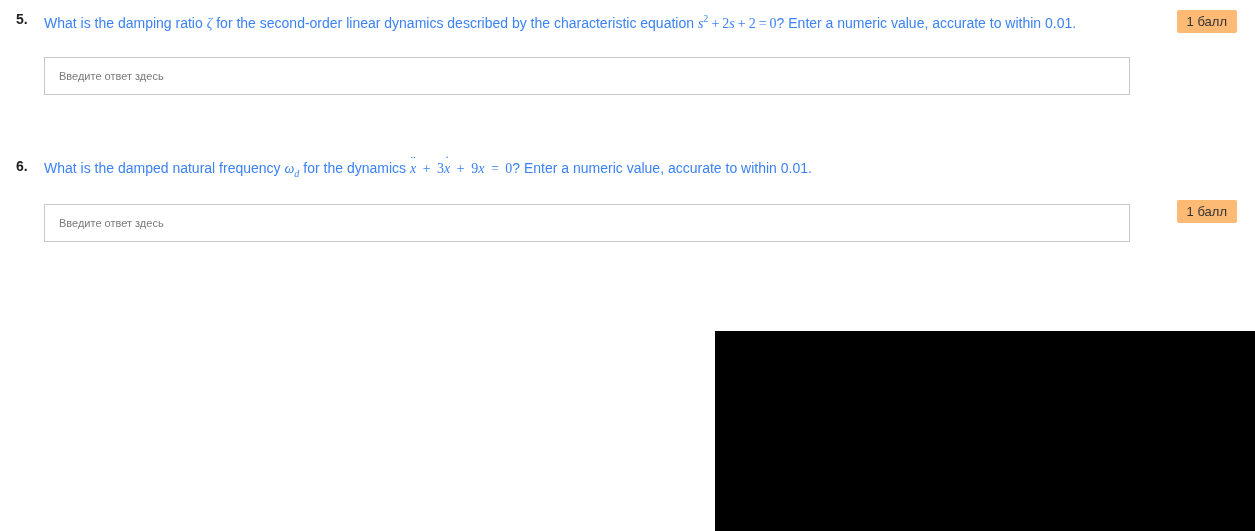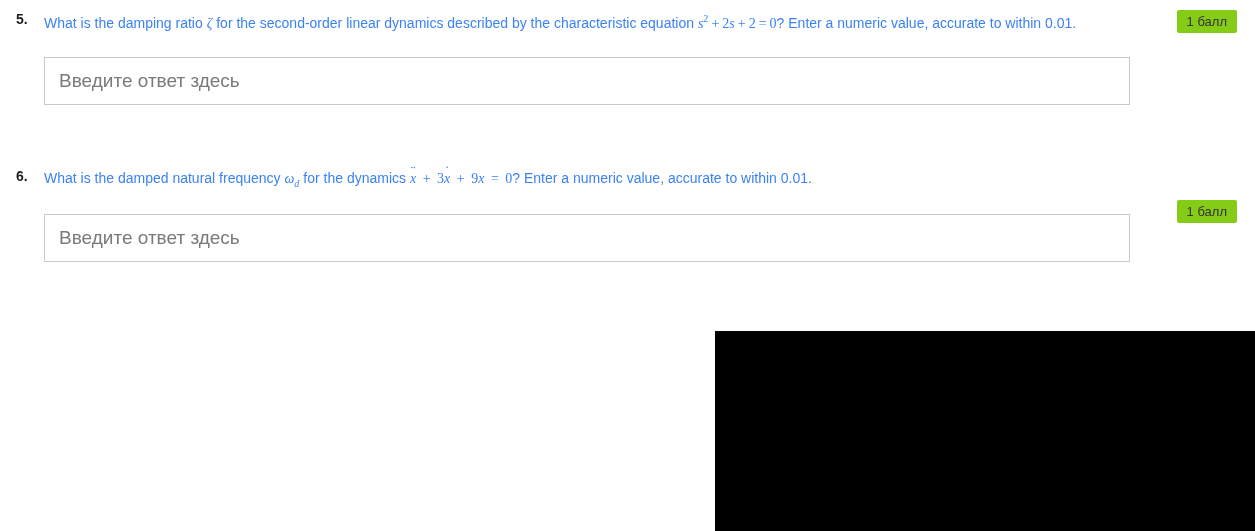--- a/index.html
+++ b/index.html
@@ -46,32 +46,32 @@
   .qtext sub {
     font-size: 0.72em;
     vertical-align: sub;
     font-style: italic;
   }
   .answer-input {
     width: 1086px;
     margin-top: 22px;
     border: 1px solid #c9c9c9;
     padding: 12px 14px;
-    font-size: 19px;
+    font-size: 11px;
     color: #333;
     outline: none;
     background: #fff;
   }
   .answer-input::placeholder {
     color: #7a7a7a;
   }
   .points-badge {
     position: absolute;
     right: 18px;
-    background: #84cc16;
+    background: #fdba74;
     color: #333;
     font-size: 13px;
     padding: 4px 10px;
     border-radius: 2px;
     font-weight: 500;
   }
   .badge-q5 { top: 10px; }
   .badge-q6 { top: 200px; }
   .black-box {
     position: absolute;

